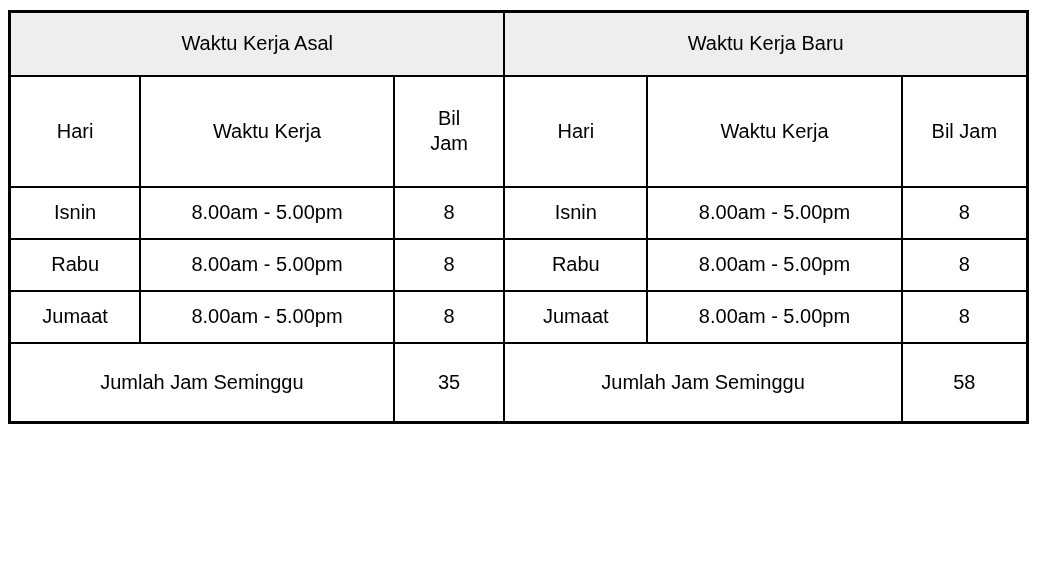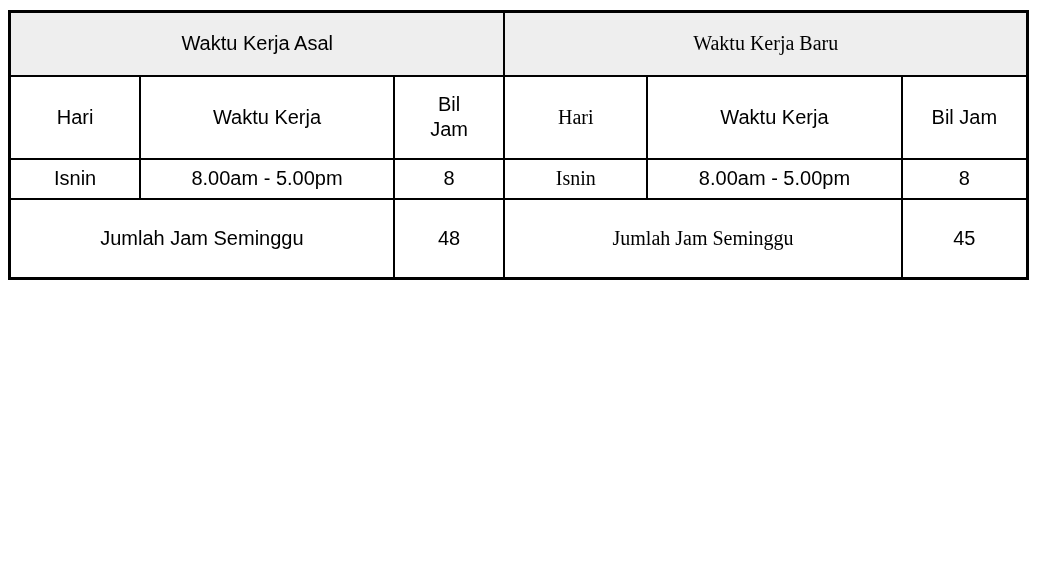--- a/index.html
+++ b/index.html
@@ -26,25 +26,25 @@
     text-align: center;
     vertical-align: middle;
     padding: 2px 4px;
     font-size: 20px;
     font-weight: normal;
     overflow: hidden;
   }
   
   table.schedule { border: 3px solid #000000; }
   
-  td.div-l, th.div-l { border-left: 3px solid #000000; font-family: Liberation Serif, serif; }
+  td.div-l, th.div-l { border-left: 3px solid #000000; }
 
   tr.r-title  { height: 64px; }
-  tr.r-sub    { height: 83px; }
-  tr.r-data   { height: 40px; }
+  tr.r-sub    { height: 111px; }
+  tr.r-data   { height: 52px; }
   tr.r-total  { height: 80px; }
   tr.r-rehat  { height: 45px; }
 
   th.title-cell {
     background: #eeeeee;
     font-weight: bold;
     font-size: 21px;
   }
   th.sub-cell { font-size: 20px; }
   th.wrap2 { white-space: pre-line; line-height: 1.25; }
@@ -82,26 +82,42 @@
   <tr class="r-data">
     <td>Isnin</td>
     <td>8.00am - 5.00pm</td>
     <td>8</td>
     <td class="div-l">Isnin</td>
     <td>8.00am - 5.00pm</td>
     <td>8</td>
   </tr>
 
 
+  <tr class="r-data">
+    <td>Rabu</td>
+    <td>8.00am - 5.00pm</td>
+    <td>8</td>
+    <td class="div-l">Rabu</td>
+    <td>8.00am - 5.00pm</td>
+    <td>8</td>
+  </tr>
 
 
+  <tr class="r-data">
+    <td>Jumaat</td>
+    <td>8.00am - 5.00pm</td>
+    <td>8</td>
+    <td class="div-l">Jumaat</td>
+    <td>8.00am - 5.00pm</td>
+    <td>8</td>
+  </tr>
 
 
 
   <tr class="r-total">
     <td colspan="2">Jumlah Jam Seminggu</td>
-    <td>48</td>
+    <td>35</td>
     <td class="div-l" colspan="2">Jumlah Jam Seminggu</td>
-    <td>45</td>
+    <td>58</td>
   </tr>
 
 </tbody>
   </table>
 
 </body></html>

